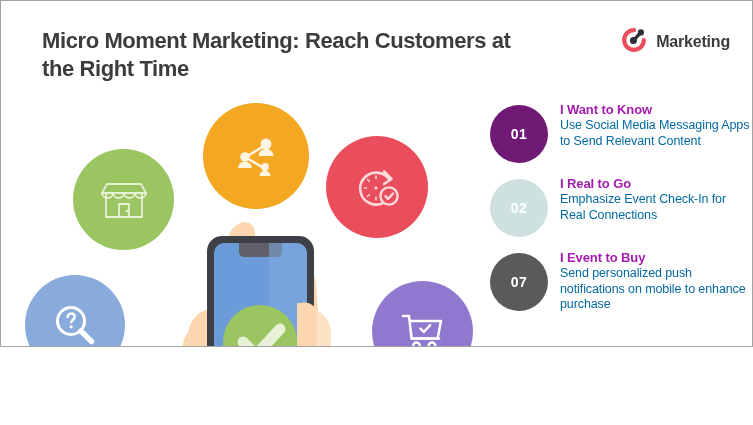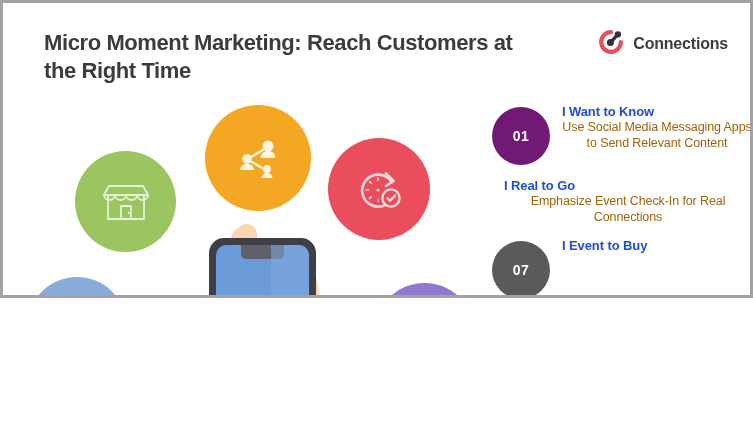--- a/index.html
+++ b/index.html
@@ -4,24 +4,24 @@
 <style>
   html,body{margin:0;padding:0;}
   body{
     width:753px;height:425px;
     background:#ffffff;
     font-family:"Liberation Sans", sans-serif;
     overflow:hidden;
   }
   #slide{
     position:relative;
-    width:753px;height:298px;
+    width:753px;height:347px;
     background:#ffffff;
     box-sizing:border-box;
-    border:3px solid #a3a3a3;
+    border:1px solid #a3a3a3;
     overflow:hidden;
   }
 
   
   .title{
     position:absolute;left:41px;top:26px;width:480px;
     font-size:22px;line-height:28px;font-weight:bold;
     color:#3c3c3c;letter-spacing:-0.4px;
   }
   .brand{
@@ -58,27 +58,26 @@
   .item + .item{margin-top:12px;}
   .num{
     flex:0 0 auto;
     width:58px;height:58px;border-radius:50%;
     display:flex;align-items:center;justify-content:center;
     color:#ffffff;font-size:14px;font-weight:bold;letter-spacing:0.5px;
     margin-top:4px;
   }
   .itxt{margin-left:12px;padding-top:1px;}
   .ihead{
-    font-size:13px;font-weight:bold;color:#1d4ed8;
+    font-size:13px;font-weight:bold;color:#a21caf;
     letter-spacing:-0.1px;line-height:15px;margin-bottom:1px;
   }
   .ibody{
-    font-size:12.5px;color:#a16207;line-height:15.5px;
+    font-size:12.5px;color:#0369a1;line-height:15.5px;
     letter-spacing:-0.1px;
-    text-align:center;
   }
   .i1 .num{background:#701a75;}
   .i2 .num{background:#cfe0e0;}
   .i3 .num{background:#5a5a5a;}
 </style>
 </head>
 <body>
 
 <div id="slide">
 
@@ -86,21 +85,21 @@
 
   <div class="brand">
     <span>
       <svg width="26" height="26" viewBox="0 0 26 26">
         <path d="M13 3.2a9.8 9.8 0 1 0 9.8 9.8" fill="none" stroke="#ea4d5b" stroke-width="4.2" stroke-linecap="round"></path>
         <path d="M12.6 13.4 19.6 5.6" stroke="#2f3038" stroke-width="3.4" stroke-linecap="round"></path>
         <circle cx="19.9" cy="5.4" r="3.1" fill="#2f3038"></circle>
         <circle cx="12.4" cy="13.6" r="3.5" fill="#2f3038"></circle>
       </svg>
     </span>
-    <span class="brand-name">Connections</span>
+    <span class="brand-name">Marketing</span>
   </div>
 
   <div class="illus">
 
     <div class="bubble b-shop">
       <span>
         <svg width="48" height="44" viewBox="0 0 48 44">
           <g fill="none" stroke="#e6f1d6" stroke-width="1.8" stroke-linejoin="round" stroke-linecap="round">
             <path d="M7 6h34l5 9H2z"></path>
             <path d="M6 15v24h36V15"></path>
@@ -220,27 +219,29 @@
 
     <div class="item i1">
       <div class="num">01</div>
       <div class="itxt">
         <div class="ihead">I Want to Know</div>
         <div class="ibody">Use Social Media Messaging Apps to Send Relevant Content</div>
       </div>
     </div>
 
     <div class="item i2">
+      <div class="num">02</div>
       <div class="itxt">
         <div class="ihead">I Real to Go</div>
         <div class="ibody">Emphasize Event Check-In for Real Connections</div>
       </div>
     </div>
 
     <div class="item i3">
       <div class="num">07</div>
       <div class="itxt">
         <div class="ihead">I Event to Buy</div>
+        <div class="ibody">Send personalized push notifications on mobile to enhance purchase</div>
       </div>
     </div>
 
   </div>
 </div>
 
 </body></html>

